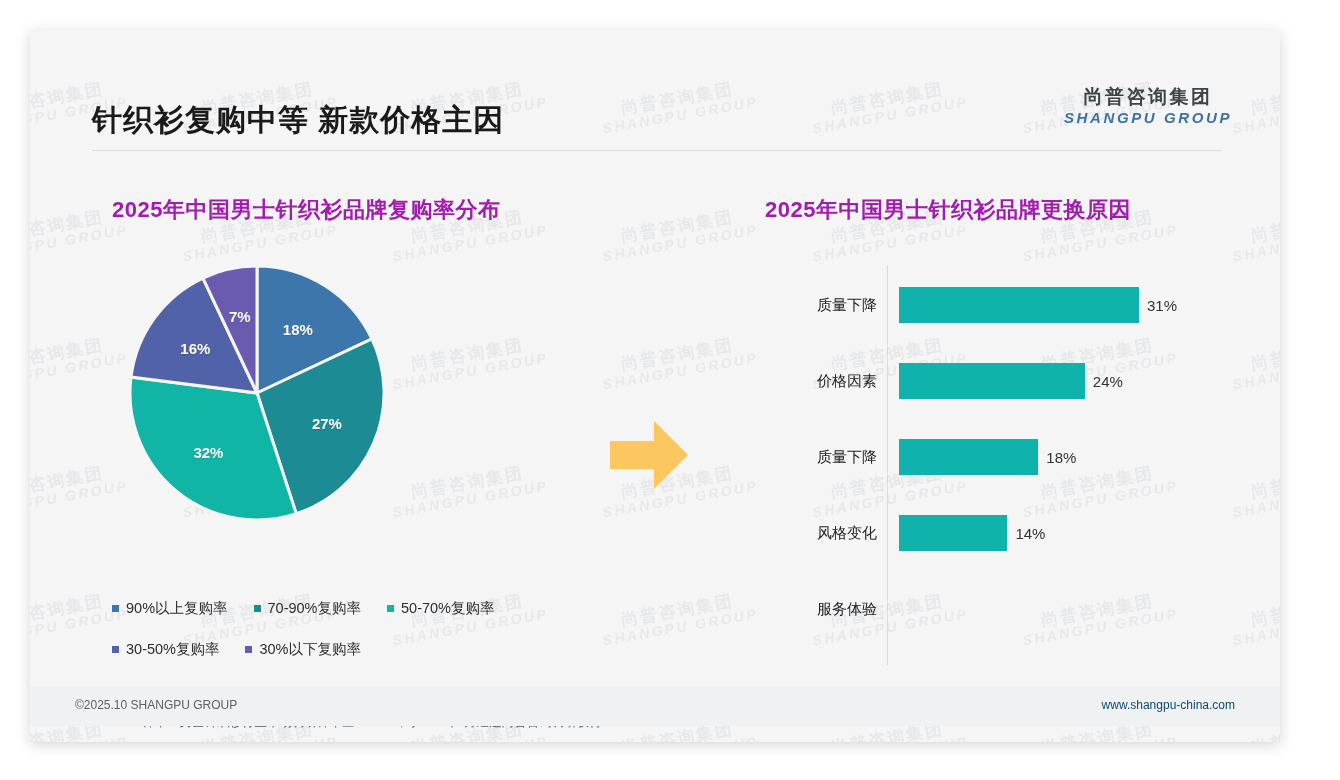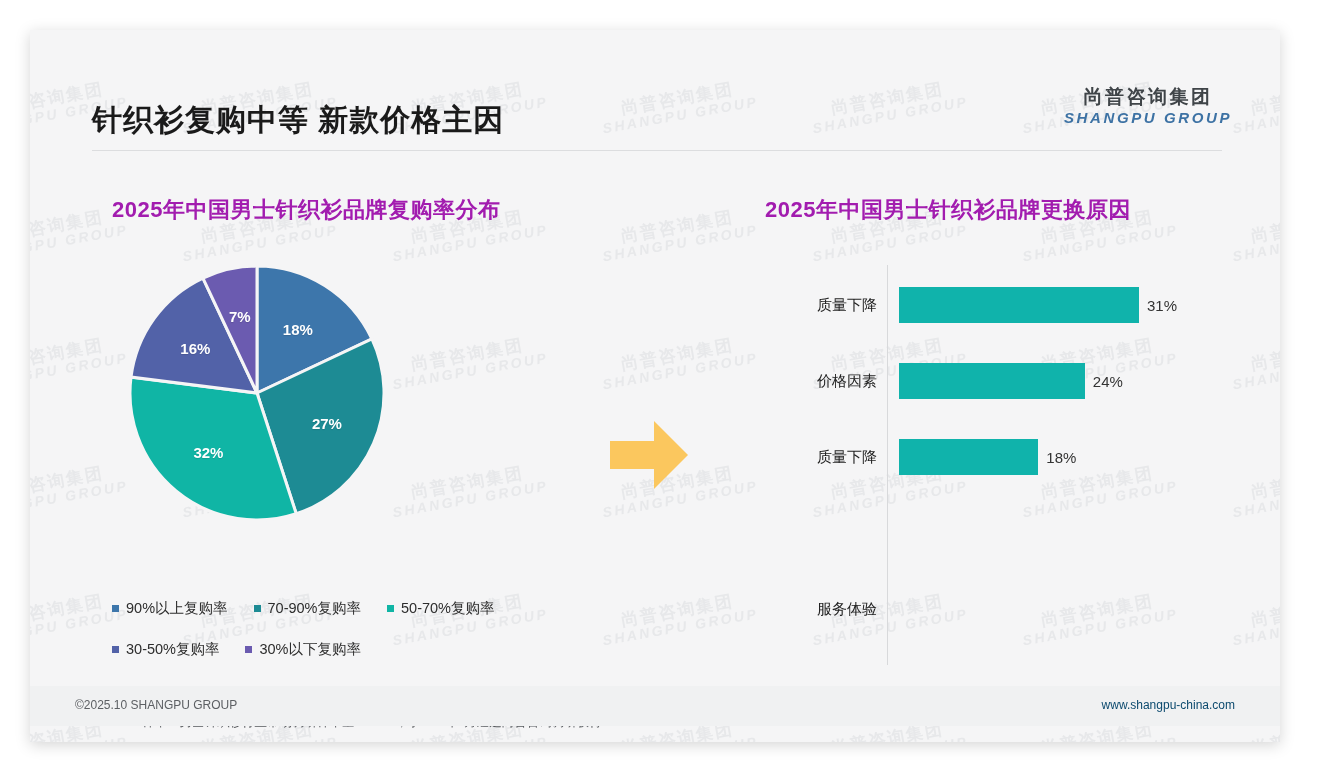--- a/index.html
+++ b/index.html
@@ -335,20 +335,27 @@
             <div class="bar-value" style="left:185.80645161290323px">24%</div>
           </div>
         </div>
         <div class="bar-row" style="top: 174px; justify-content: space-between;">
           <div class="bar-cat">质量下降</div>
           <div class="bar-track">
             <div class="bar-fill" style="width:139.35483870967744px;background:#10b3ab"></div>
             <div class="bar-value" style="left:139.35483870967744px">18%</div>
           </div>
         </div>
+        <div class="bar-row" style="top: 250px;">
+          <div class="bar-cat">风格变化</div>
+          <div class="bar-track">
+            <div class="bar-fill" style="width:108.38709677419355px;background:#10b3ab"></div>
+            <div class="bar-value" style="left:108.38709677419355px">14%</div>
+          </div>
+        </div>
         <div class="bar-row" style="top: 326px;">
           <div class="bar-cat">服务体验</div>
         </div>
       </div>
   </div>
 
   <div class="note-rule"></div>
   <div class="note">样本：男士针织衫行业市场调研样本量N=1405，于2025年8月通过尚普咨询调研获得</div>
 
   <div class="footbar">

